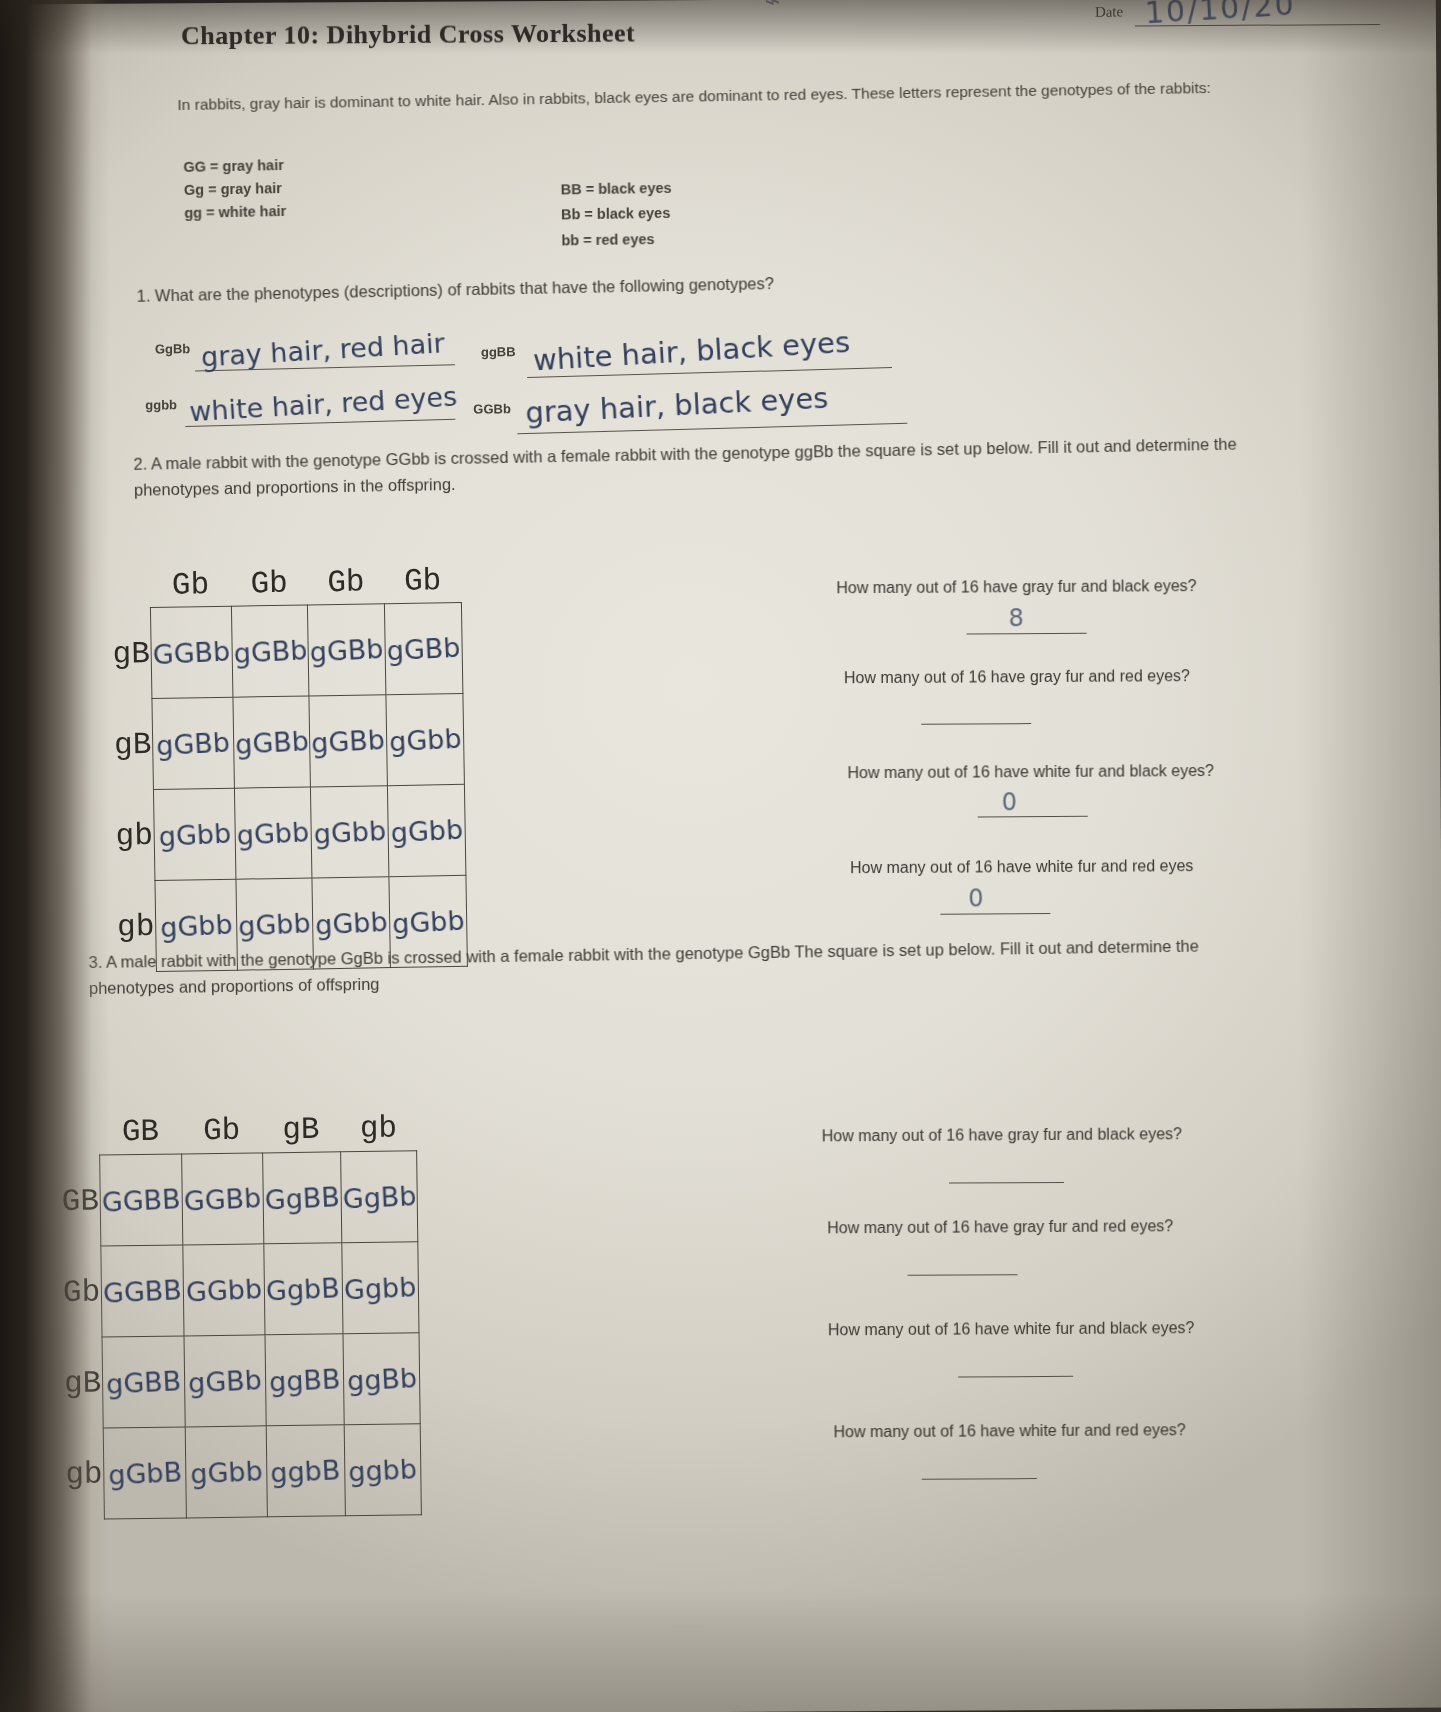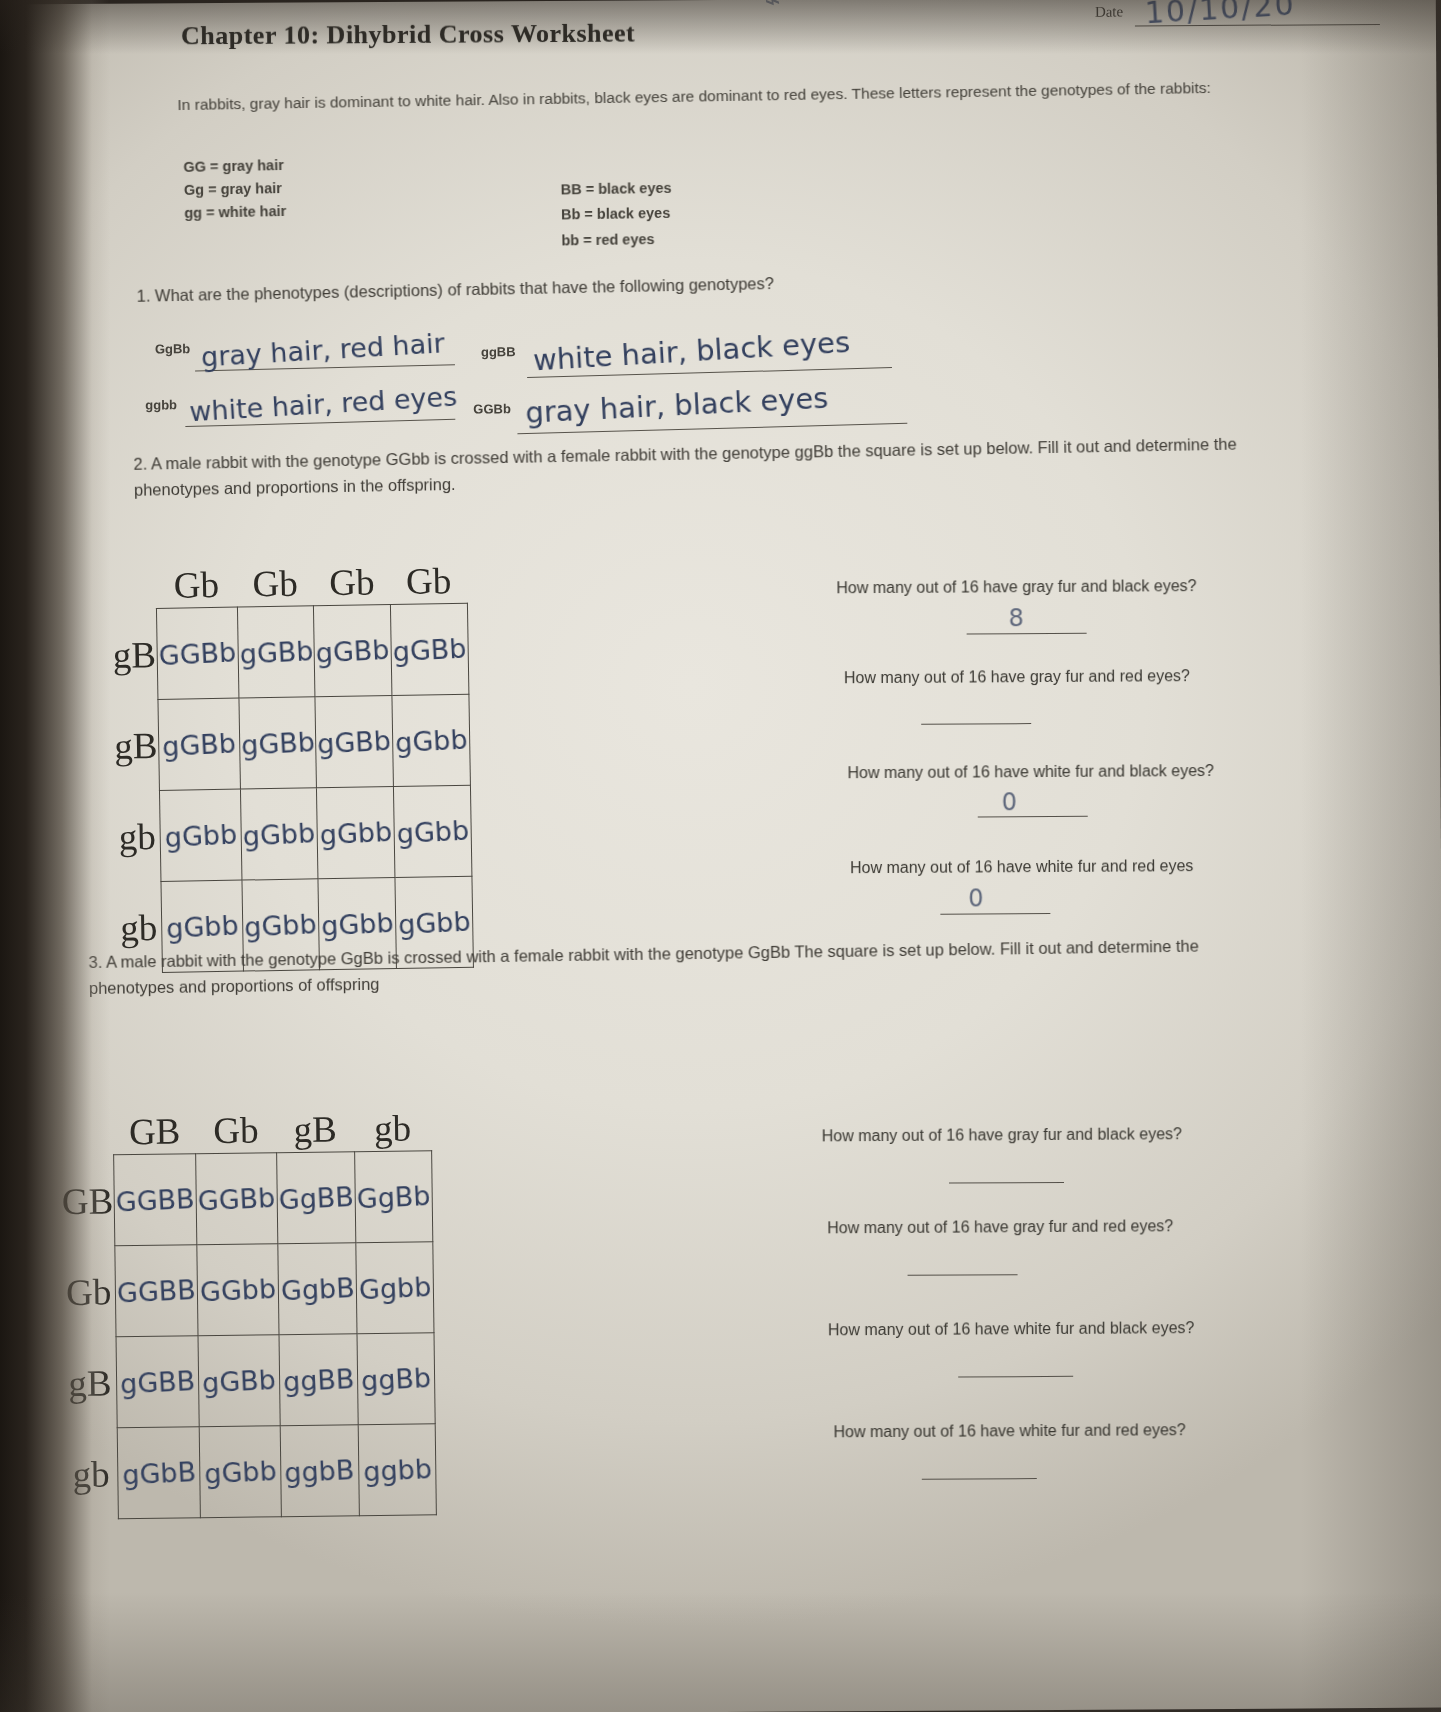--- a/index.html
+++ b/index.html
@@ -186,22 +186,22 @@
     width: 118px;
     height: 88px;
     vertical-align: middle;
     text-align: center;
   }
   .punnett .hdr-cell, .punnett .side-cell {
     border: none;
     background: transparent;
   }
   .hdr-label, .side-label {
-    font-family: Liberation Serif, serif;
-    font-size: 37px;
+    font-family: Liberation Mono, monospace;
+    font-size: 31px;
     color: #2d2b26;
     font-weight: 500;
   }
   .cellhand {
     font-family: "DejaVu Sans", sans-serif;
     font-size: 27px;
     color: #34415f;
     display: inline-block;
     transform: rotate(-2deg);
   }

